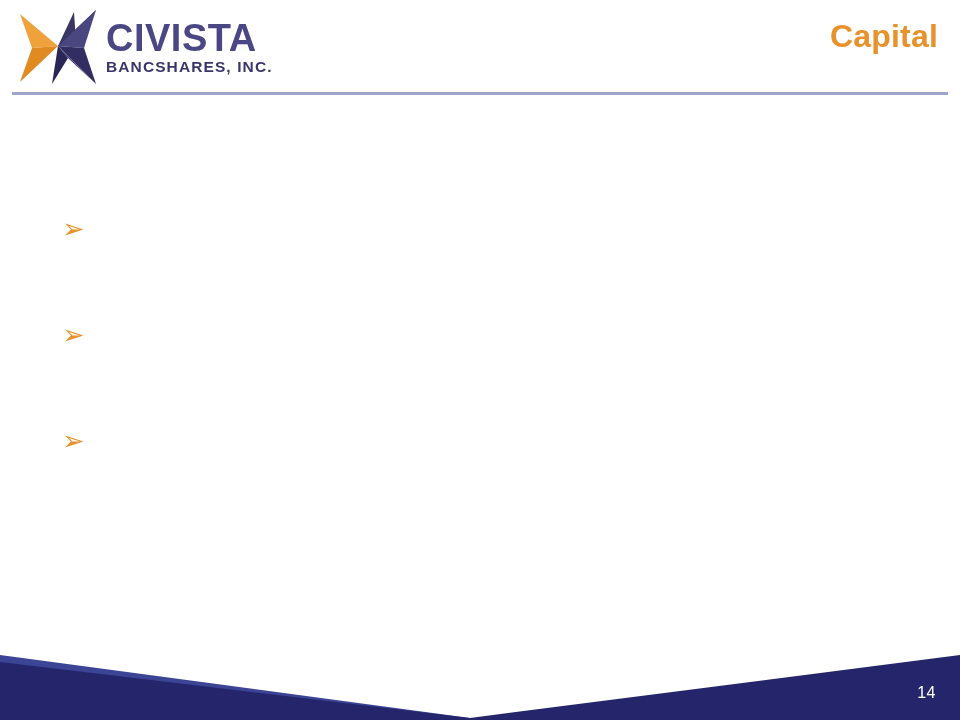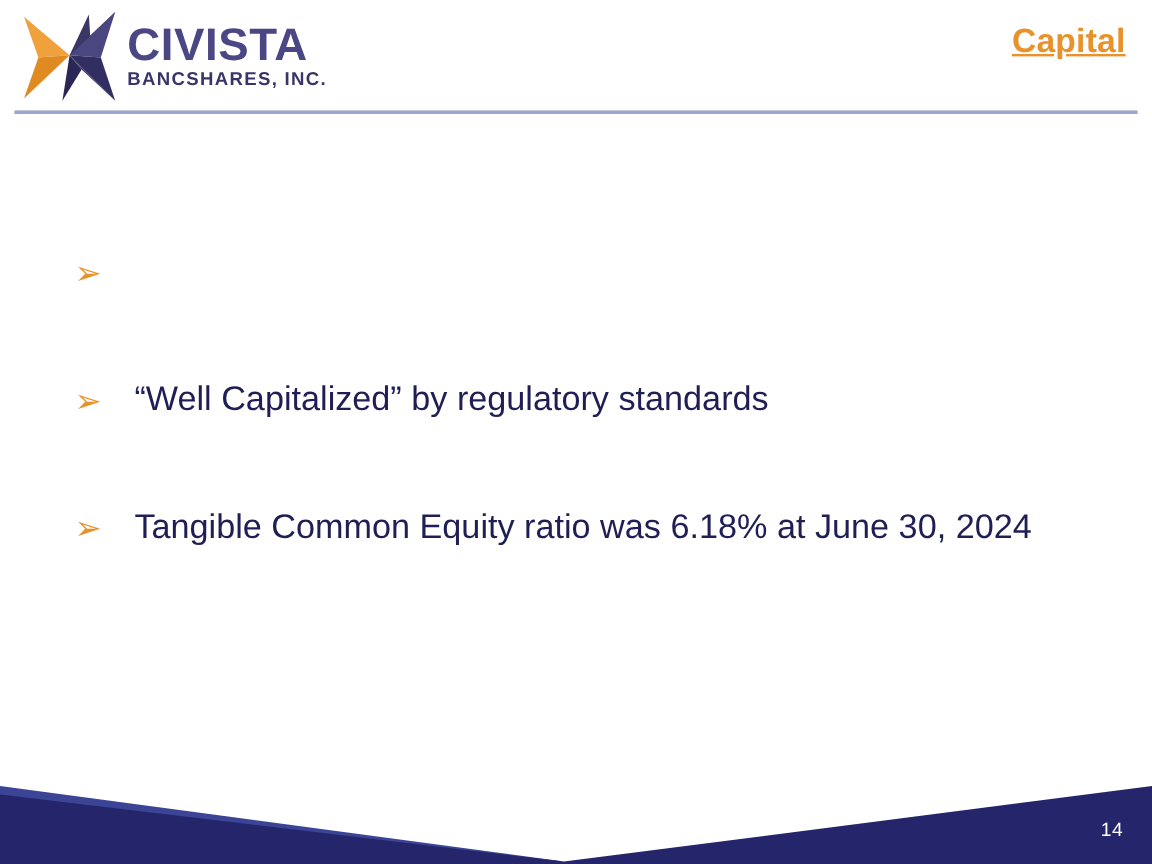--- a/index.html
+++ b/index.html
@@ -67,26 +67,25 @@
     line-height: 18px;
     margin: 0;
     white-space: nowrap;
     text-align: right;
   }
   .slide-title {
     position: absolute;
     right: 22px;
     top: 18px;
     font-family: "Liberation Sans", sans-serif;
-    font-size: 28px;
+    font-size: 32px;
     font-weight: bold;
     color: #E8922B;
     letter-spacing: 0.2px;
     white-space: nowrap;
-    text-decoration: underline;
   }
   .header-rule {
     position: absolute;
     left: 12px;
     top: 92px;
     width: 936px;
     height: 3px;
     background: #9EA4CA;
   }
 
@@ -187,26 +186,24 @@
   </div>
 
   <div class="content">
 
     <div class="bullet-row">
       <span class="bullet-marker">➢</span>
     </div>
 
     <div class="bullet-row">
       <span class="bullet-marker">➢</span>
-      <span class="bullet-text">“Well Capitalized” by regulatory standards</span>
     </div>
 
     <div class="bullet-row">
       <span class="bullet-marker">➢</span>
-      <span class="bullet-text">Tangible Common Equity ratio was 6.18% at June 30, 2024</span>
     </div>
 
   </div>
 
   <div class="footer">
     <svg width="960" height="90" viewBox="0 0 960 90" xmlns="http://www.w3.org/2000/svg">
 
       <polygon points="0,25 470,88 0,90" fill="#3C4495"></polygon>
 
       <polygon points="0,32 470,88 960,25 960,90 0,90" fill="#24256B"></polygon>

